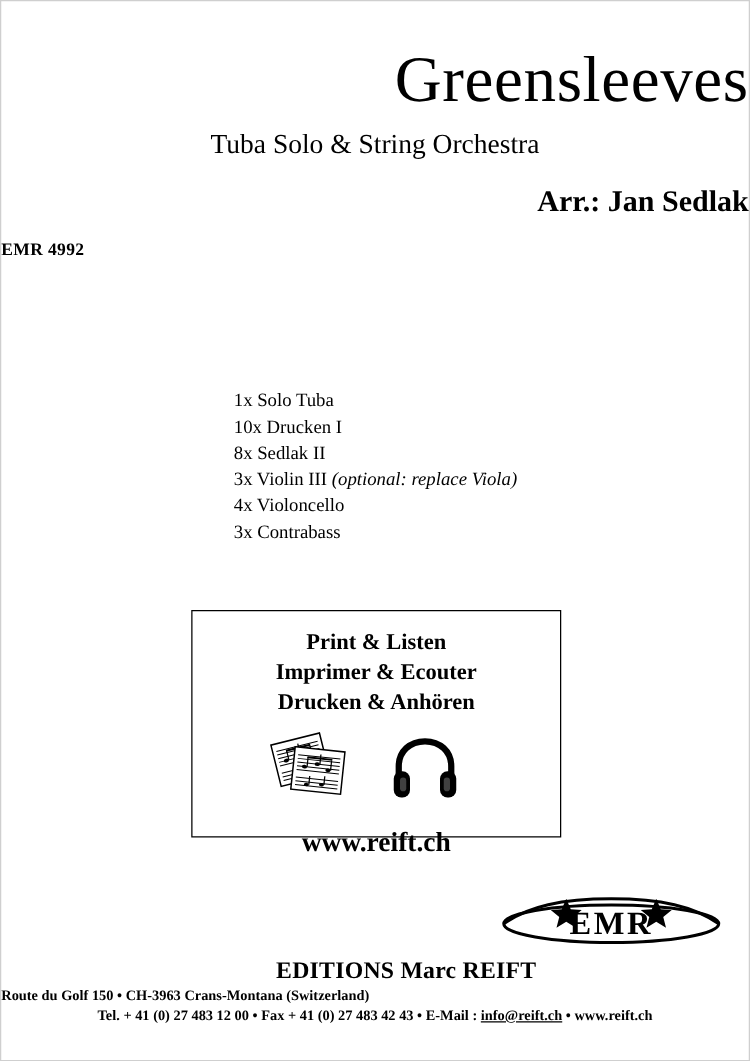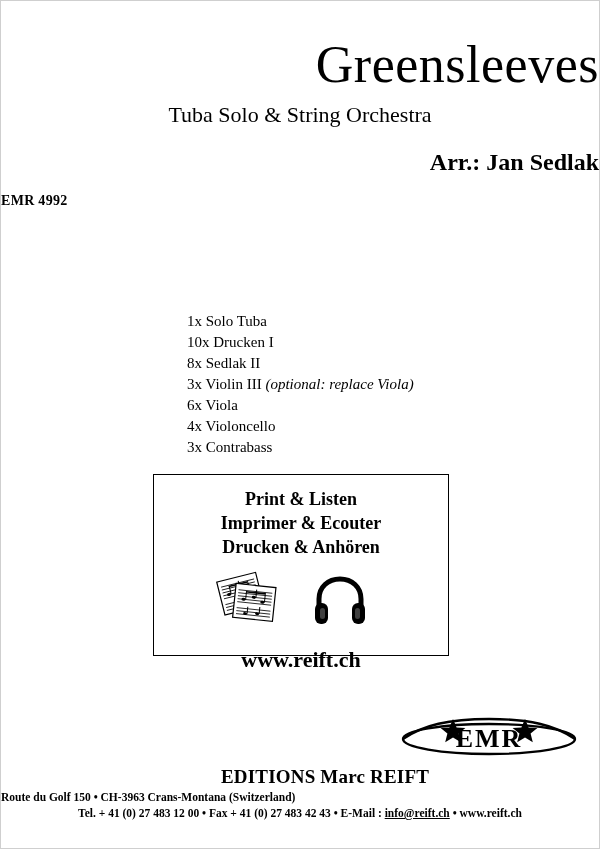--- a/index.html
+++ b/index.html
@@ -73,21 +73,21 @@
   .instr-row {
     white-space: nowrap;
   }
   .instr-note {
     font-style: italic;
   }
 
   
   .pl-box {
     position: absolute;
-    top: 473px;
+    top: 487px;
     left: 152px;
     width: 296px;
     height: 182px;
     border: 1px solid #000000;
     box-sizing: border-box;
   }
   .pl-lines {
     margin-top: 12px;
     text-align: center;
     font-size: 18px;
@@ -179,24 +179,20 @@
       <span>Drucken I</span>
     </div>
     <div class="instr-row">
       <span>8x</span>
       <span>Sedlak II</span>
     </div>
     <div class="instr-row">
       <span>3x</span>
       <span>Violin III</span>
       <span class="instr-note">(optional: replace Viola)</span>
-    </div>
-    <div class="instr-row">
-      <span>6x</span>
-      <span>Viola</span>
     </div>
     <div class="instr-row">
       <span>4x</span>
       <span>Violoncello</span>
     </div>
     <div class="instr-row">
       <span>3x</span>
       <span>Contrabass</span>
     </div>
   </div>

